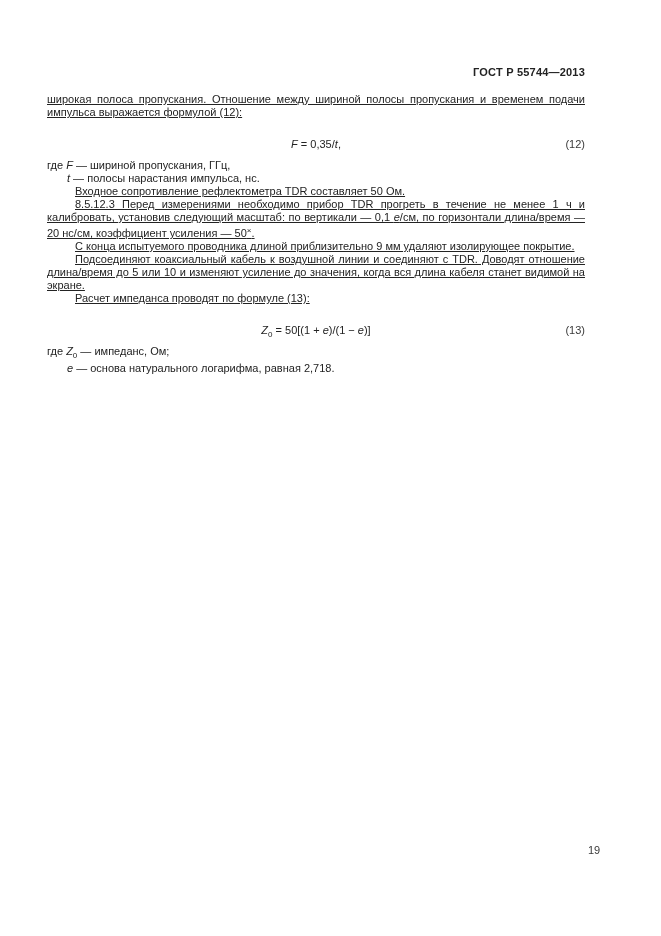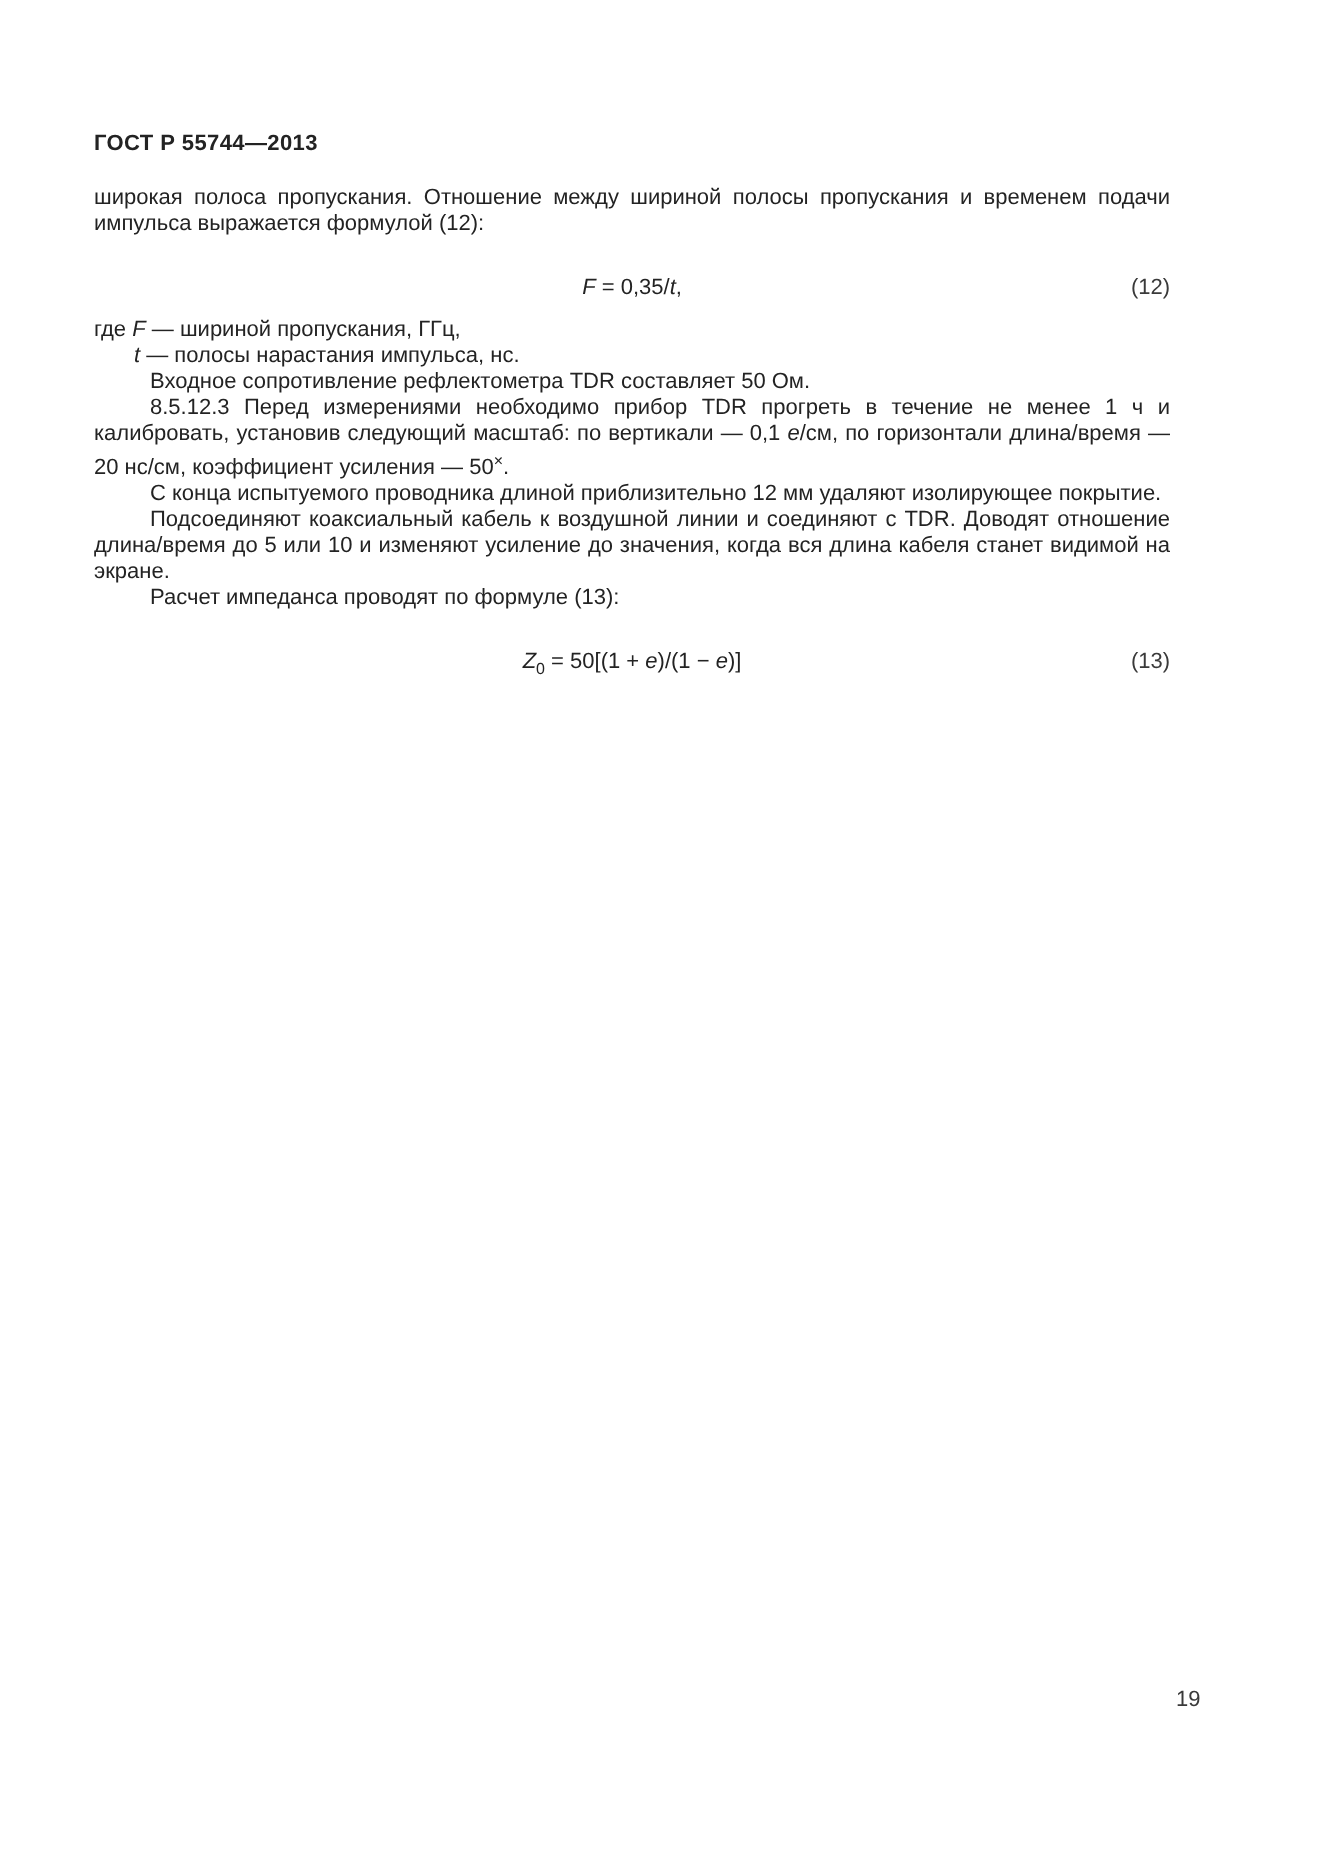--- a/index.html
+++ b/index.html
@@ -20,24 +20,26 @@
     overflow: hidden;
   }
   .content {
     position: absolute;
     left: 47px;
     top: 66px;
     width: 538px;
   }
   .doc-header {
     font-weight: bold;
+    text-align: right;
     letter-spacing: 0.2px;
   }
   p {
     margin: 0;
+    text-decoration: underline;
   }
   .just { text-align: justify; }
   .indent { text-indent: 28px; }
   .para-intro { margin-top: 14px; }
   .formula-row {
     position: relative;
     margin-top: 19px;
     height: 13px;
     text-align: center;
   }
@@ -84,28 +86,32 @@
 
     <div class="where-block">
       <div class="where-line"><span>где </span><i>F</i><span> — шириной пропускания, ГГц,</span></div>
       <div class="where-line where-indent"><i>t</i><span> — полосы нарастания импульса, нс.</span></div>
     </div>
 
     <p class="indent">Входное сопротивление рефлектометра TDR составляет 50 Ом.</p>
 
     <p class="just indent"><span>8.5.12.3  Перед измерениями необходимо прибор TDR прогреть в течение не менее 1 ч и калибровать, установив следующий масштаб: по вертикали — 0,1 </span><span class="var">е</span><span>/см, по горизонтали длина/время — 20 нс/см, коэффициент усиления — 50</span><sup>×</sup><span>.</span></p>
 
-    <p class="just indent">С конца испытуемого проводника длиной приблизительно 12 мм удаляют изолирующее покрытие.</p>
+    <p class="just indent">С конца испытуемого проводника длиной приблизительно 9 мм удаляют изолирующее покрытие.</p>
 
     <p class="just indent">Подсоединяют коаксиальный кабель к воздушной линии и соединяют с TDR. Доводят отношение длина/время до 5 или 10 и изменяют усиление до значения, когда вся длина кабеля станет видимой на экране.</p>
 
     <p class="indent">Расчет импеданса проводят по формуле (13):</p>
 
     <div class="formula-row">
       <span class="formula"><i>Z</i><sub>0</sub><span> = 50[(1 + </span><i>e</i><span>)/(1 − </span><i>e</i><span>)]</span></span>
       <span class="eq-num">(13)</span>
     </div>
 
+    <div class="where-block">
+      <div class="where-line"><span>где </span><i>Z</i><sub>0</sub><span> — импеданс, Ом;</span></div>
+      <div class="where-line where-indent"><i>е</i><span> — основа натурального логарифма, равная 2,718.</span></div>
+    </div>
 
   </div>
 
   <div class="page-number">19</div>
 </div>
 
 </body></html>

